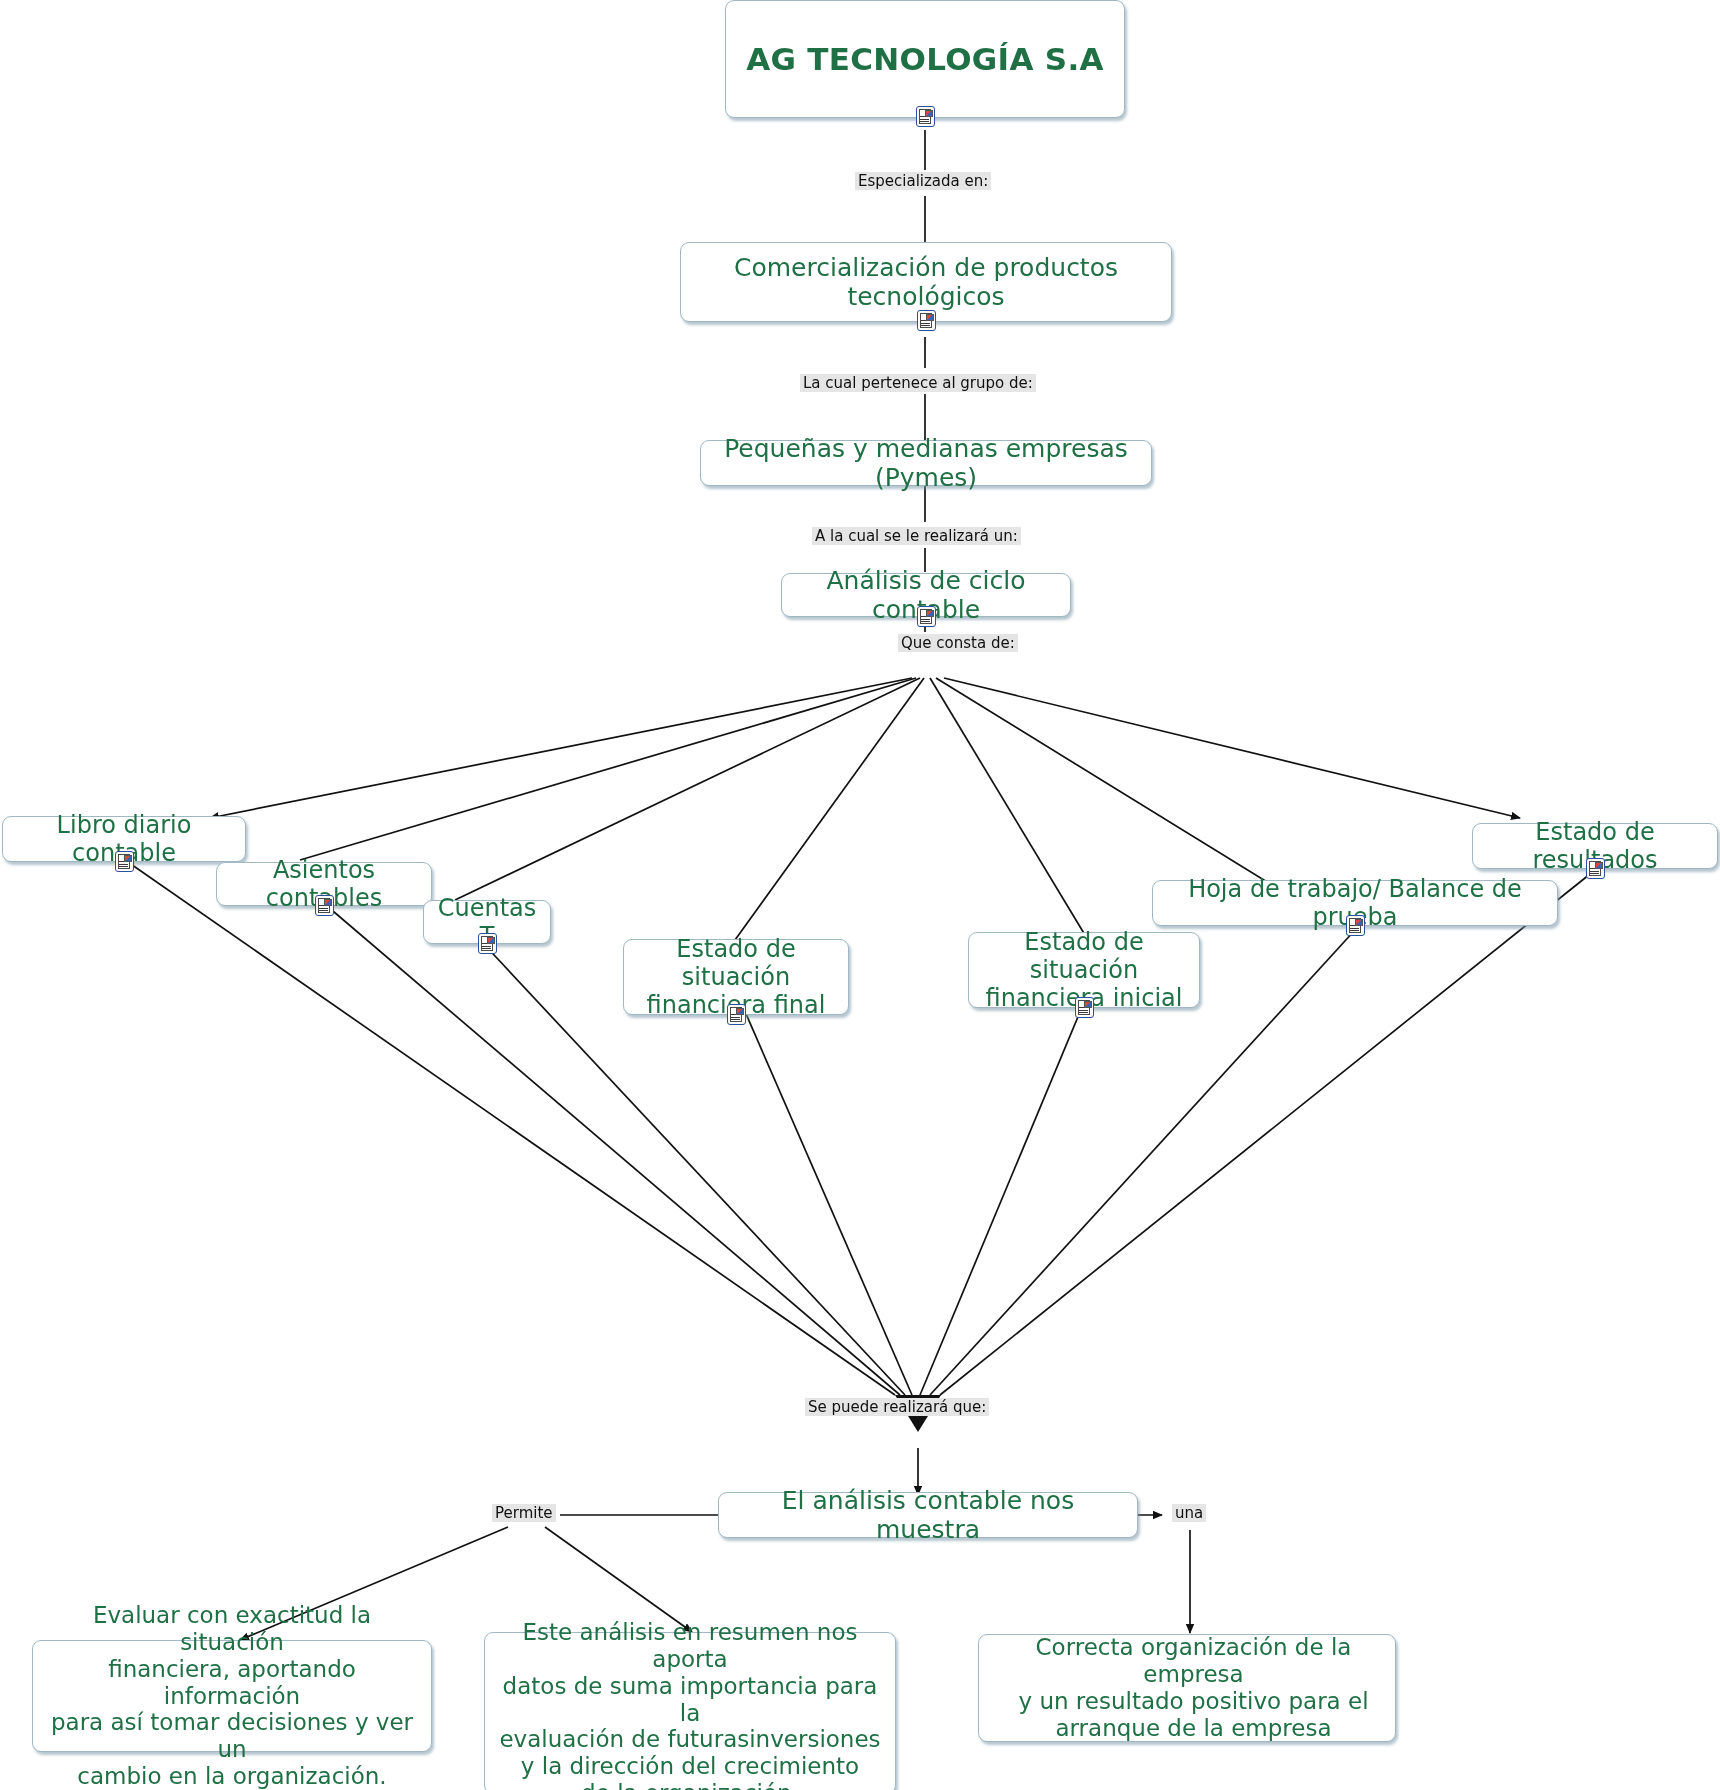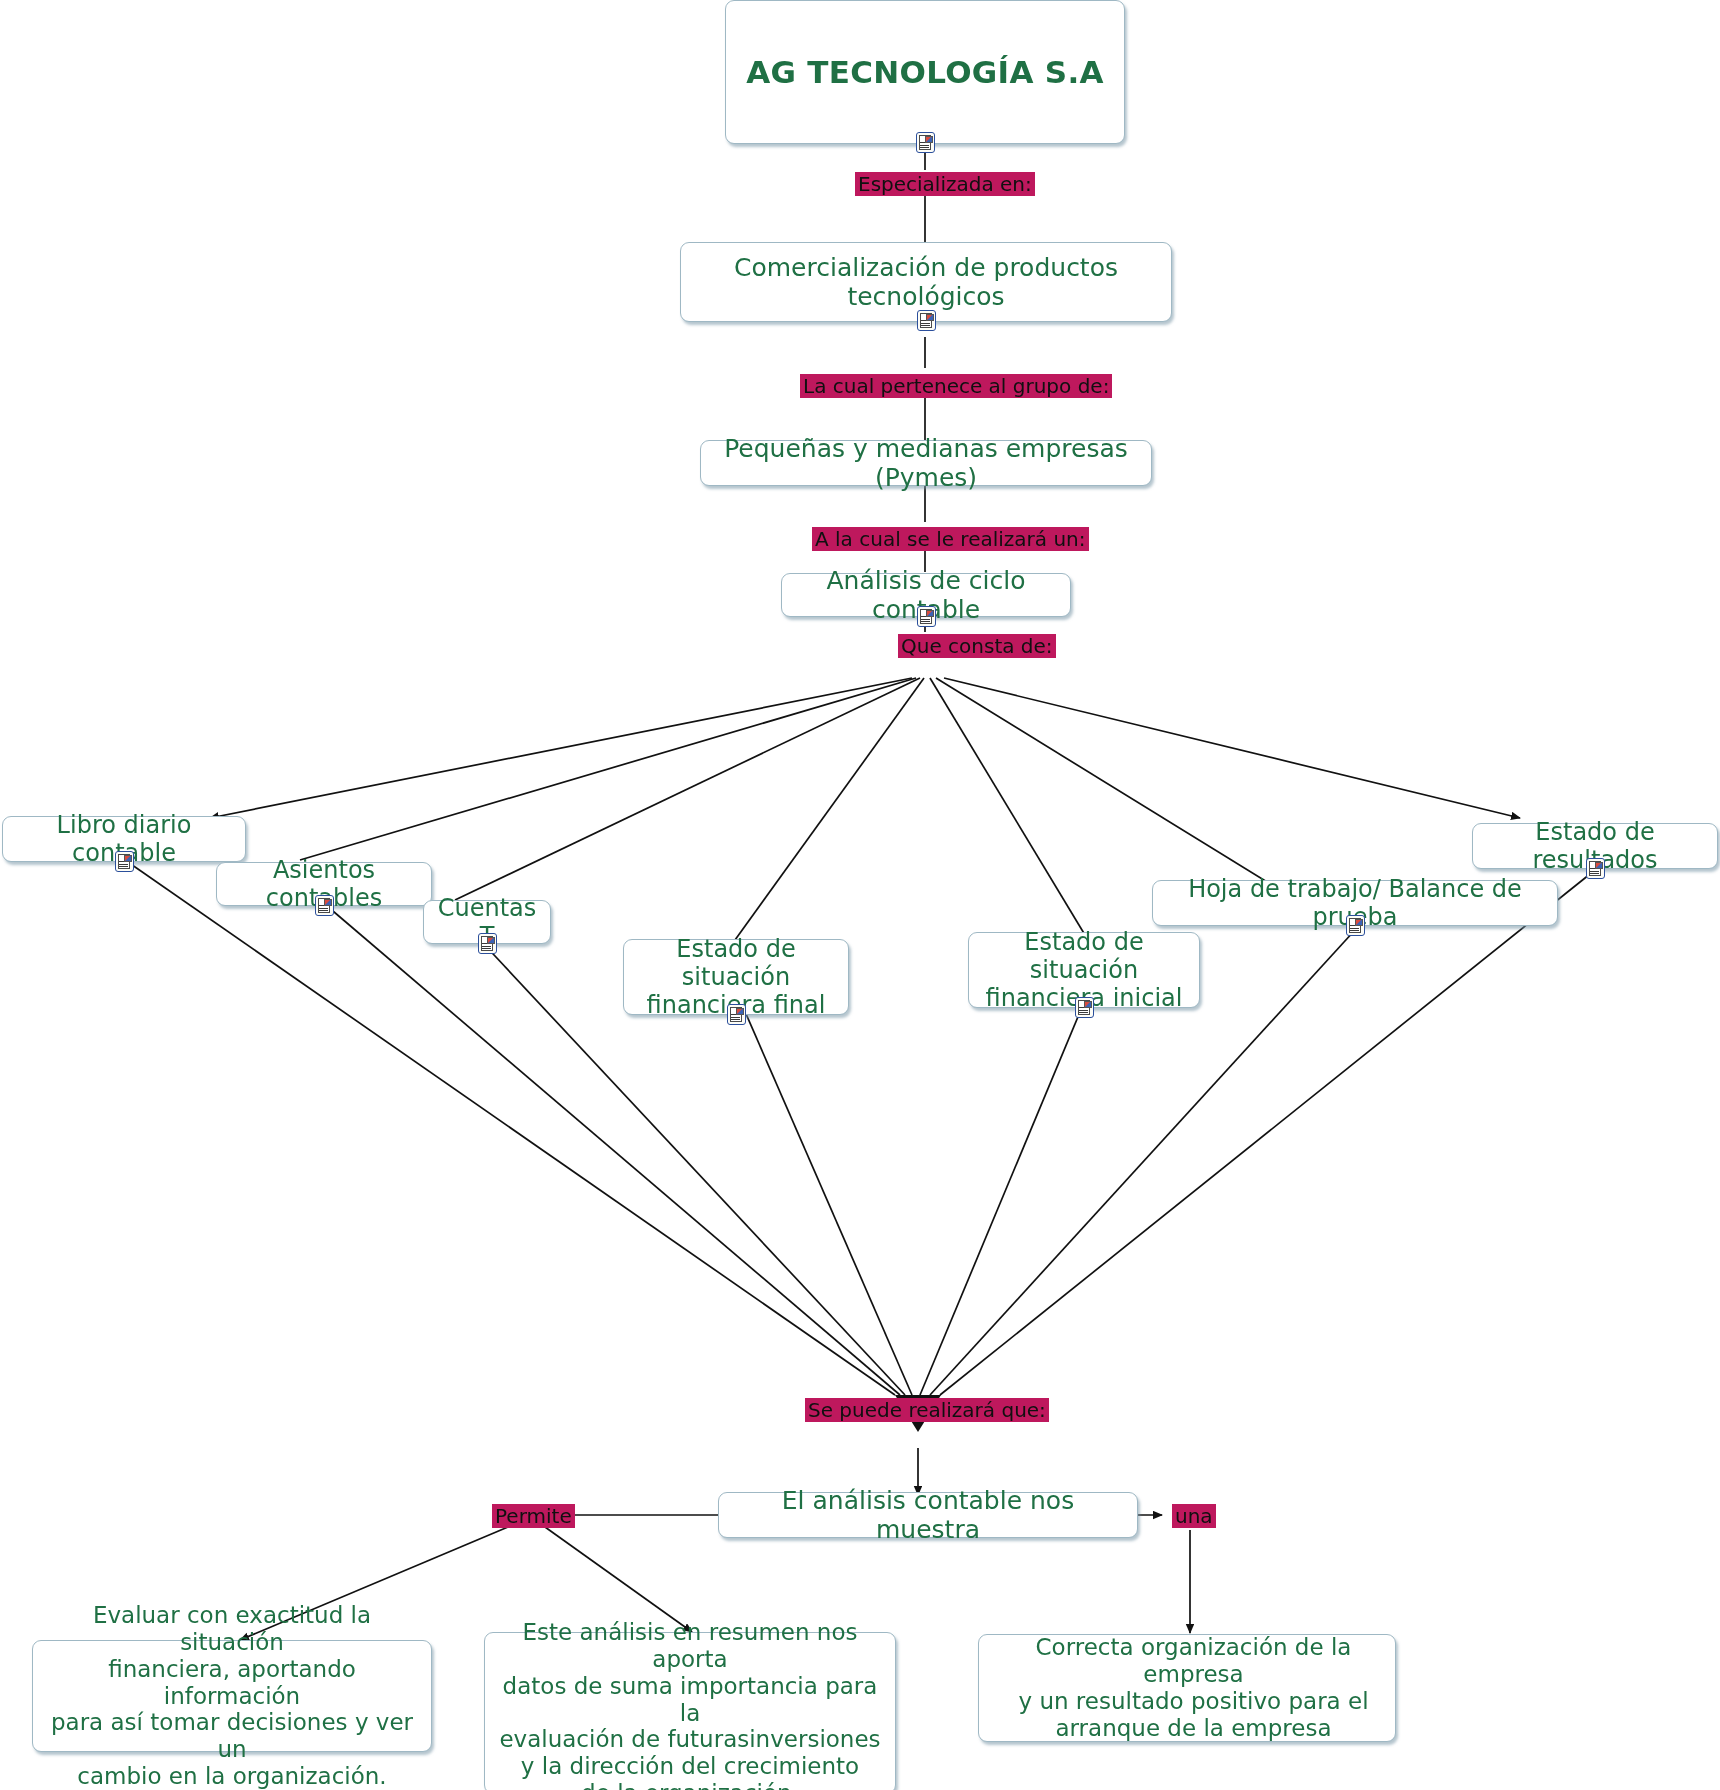--- a/index.html
+++ b/index.html
@@ -74,23 +74,23 @@
   .note-icon .ln.l3 { top: 14px; }
   .note-icon .thumb {
     position: absolute;
     left: 8px; top: 3px;
     width: 8px; height: 7px;
     background: linear-gradient(135deg,#d94a3d 0%,#d94a3d 45%,#3b63b5 46%,#3b63b5 100%);
     border: 1px solid #555;
   }
   .edge-label {
     position: absolute;
-    font-size: 20px;
+    font-size: 15px;
     color: #101010;
-    background: #be185d;
+    background: #e5e5e5;
     padding: 0 3px;
     white-space: nowrap;
     z-index: 8;
     font-family: "DejaVu Sans", sans-serif;
   }
 </style>
 </head>
 <body>
 
 <div id="canvas">
@@ -152,21 +152,21 @@
   <div class="edge-label" style="left:812px; top:527px;">A la cual se le realizará un:</div>
 
   <div class="edge-label" style="left:867px; top:634px;margin-left:31px;">Que consta de:</div>
 
   <div class="edge-label" style="left:805px; top:1398px;">Se puede realizará que:</div>
 
   <div class="edge-label" style="left:492px; top:1504px;">Permite</div>
 
   <div class="edge-label" style="left:1172px; top:1504px;">una</div>
 
-  <div class="node title" style="left:725px; top:0px; width:400px; height:144px;">
+  <div class="node title" style="left:725px; top:0px; width:400px; height:118px;">
     <span>AG TECNOLOGÍA S.A</span>
     <span class="note-icon" style="left:50%; margin-left:-9.5px; bottom:-10px;">
       <span class="pg"></span>
       <span class="ln l1"></span>
       <span class="ln l2"></span>
       <span class="ln l3"></span>
       <span class="thumb"></span>
     </span>
   </div>
 

